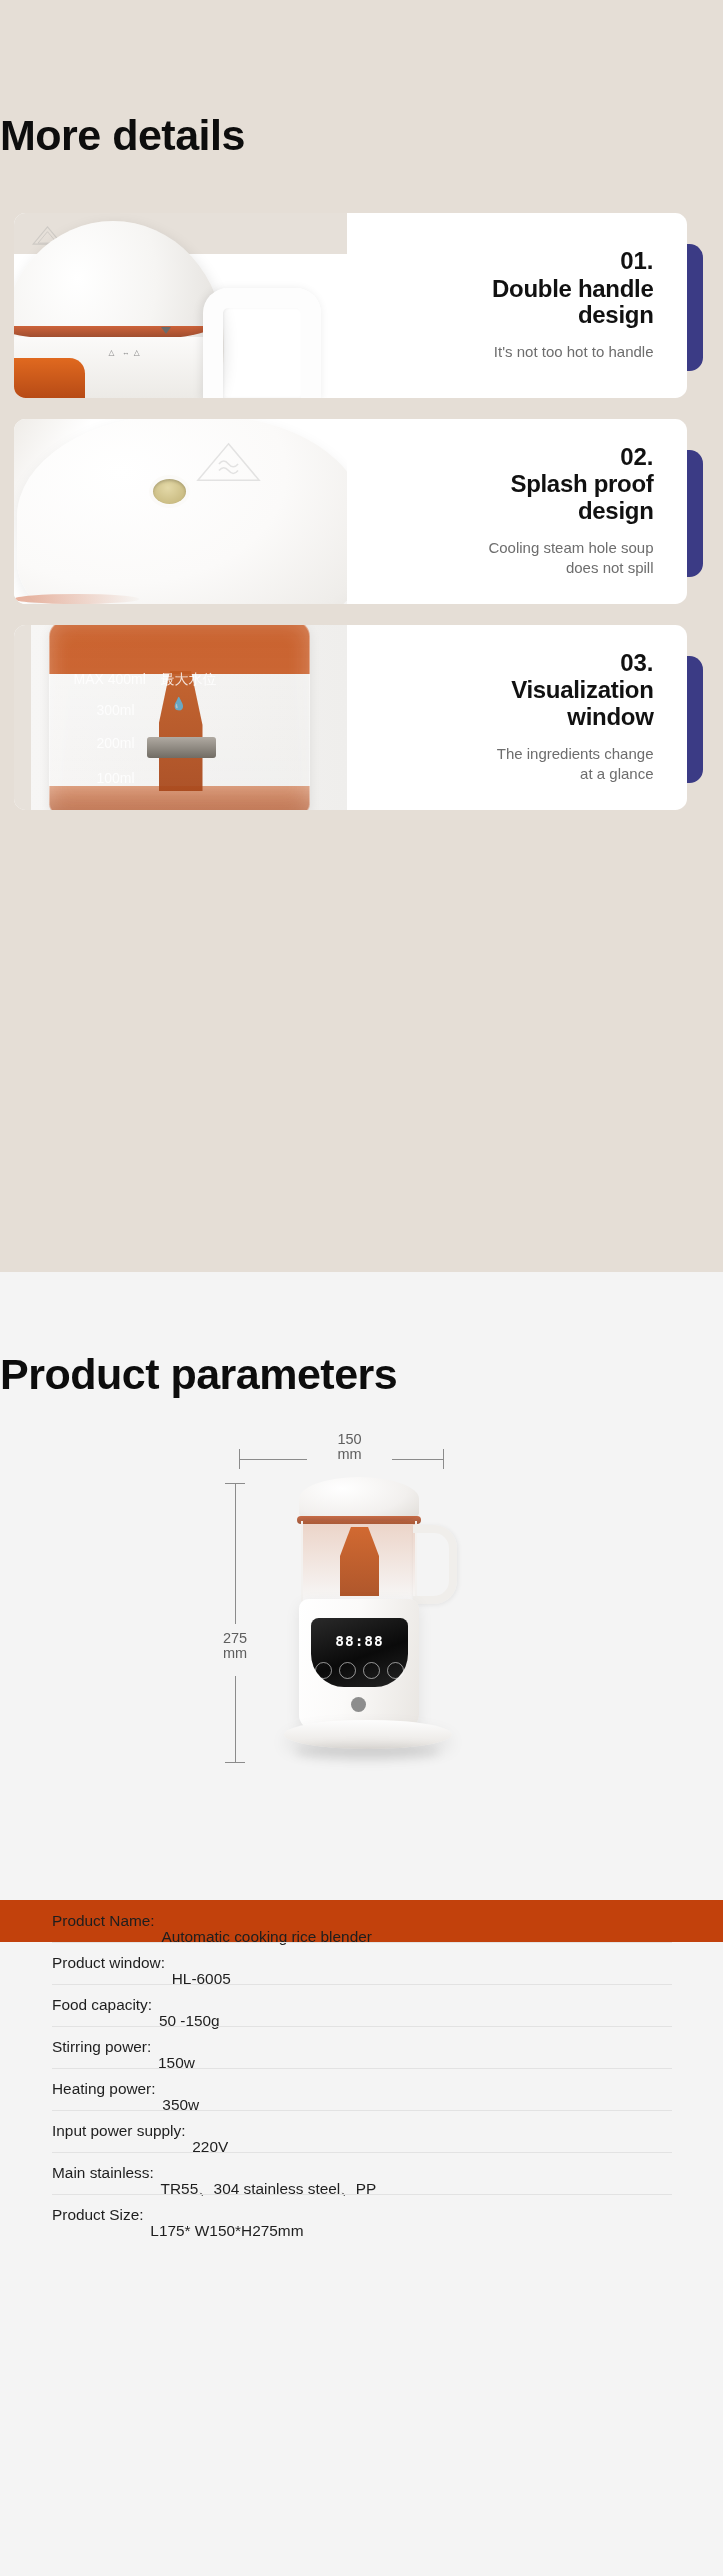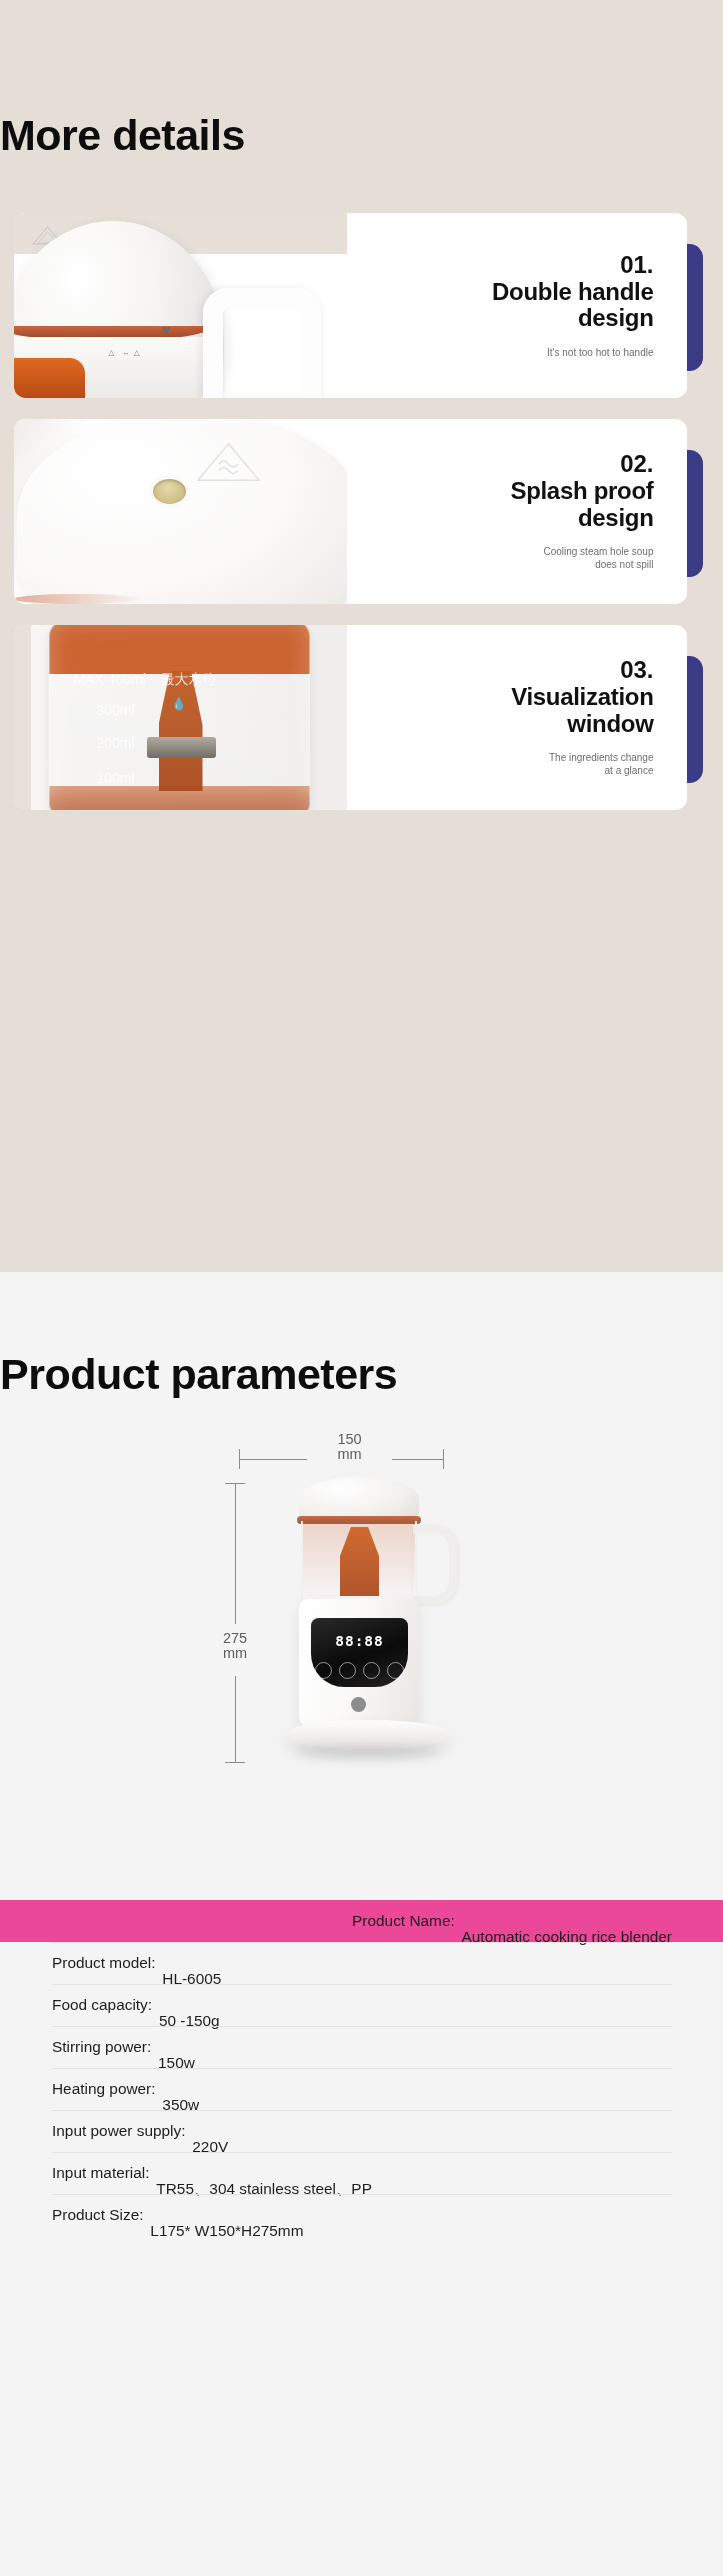--- a/index.html
+++ b/index.html
@@ -199,21 +199,21 @@
   }
   .card-num{
     font-size:24px; font-weight:bold; color:#111;
     line-height:1.05; margin-bottom:1.9px;
   }
   .card-heading{
     font-size:24px; font-weight:bold; color:#111;
     line-height:1.1; letter-spacing:-0.3px;
   }
   .card-desc{
-    font-size:10px; color:#6d6d6d;
+    font-size:15px; color:#6d6d6d;
     line-height:1.35; margin-top:14px;
   }
 
   
   .params-section{
     position:relative;
     width:632px;
     background:#f4f4f4;
   }
   .params-section .section-title{ padding-top:81px; }
@@ -349,21 +349,21 @@
 
   
   .spec-table{ width:724px; background:#f4f4f4; padding-bottom:5.8px; }
   .spec-row{
     position:relative;
     height:42px;
     display:flex; align-items:center;
     padding-left:52px; padding-right:52px;
     font-size:15.4px; color:#1e1e1e;
   }
-  .spec-row.alt{ background:#ec4899;justify-content:flex-end; }
+  .spec-row.alt{ background:#c2410c; }
   .spec-row + .spec-row:not(.alt):before{
     content:""; position:absolute;
     left:52px; right:52px; top:0; height:1px;
     background:#e2e2e2;
   }
   .spec-label{ white-space:nowrap; }
   .spec-value{ white-space:nowrap; margin-left:6.8px;margin-top:32px; }
 </style>
 </head>
 <body>
@@ -491,41 +491,41 @@
     </div>
   </div>
 
   <div class="spec-table">
 
     <div class="spec-row alt">
       <span class="spec-label">Product Name:</span>
       <span class="spec-value">Automatic cooking rice blender</span>
     </div>
     <div class="spec-row">
-      <span class="spec-label">Product model:</span>
+      <span class="spec-label">Product window:</span>
       <span class="spec-value">HL-6005</span>
     </div>
     <div class="spec-row">
       <span class="spec-label">Food capacity:</span>
       <span class="spec-value">50 -150g</span>
     </div>
     <div class="spec-row">
       <span class="spec-label">Stirring power:</span>
       <span class="spec-value">150w</span>
     </div>
     <div class="spec-row">
       <span class="spec-label">Heating power:</span>
       <span class="spec-value">350w</span>
     </div>
     <div class="spec-row">
       <span class="spec-label">Input power supply:</span>
       <span class="spec-value">220V</span>
     </div>
     <div class="spec-row">
-      <span class="spec-label">Input material:</span>
+      <span class="spec-label">Main stainless:</span>
       <span class="spec-value">TR55、304 stainless steel、PP</span>
     </div>
     <div class="spec-row">
       <span class="spec-label">Product Size:</span>
       <span class="spec-value">L175* W150*H275mm</span>
     </div>
 
   </div>
 </section>
 

